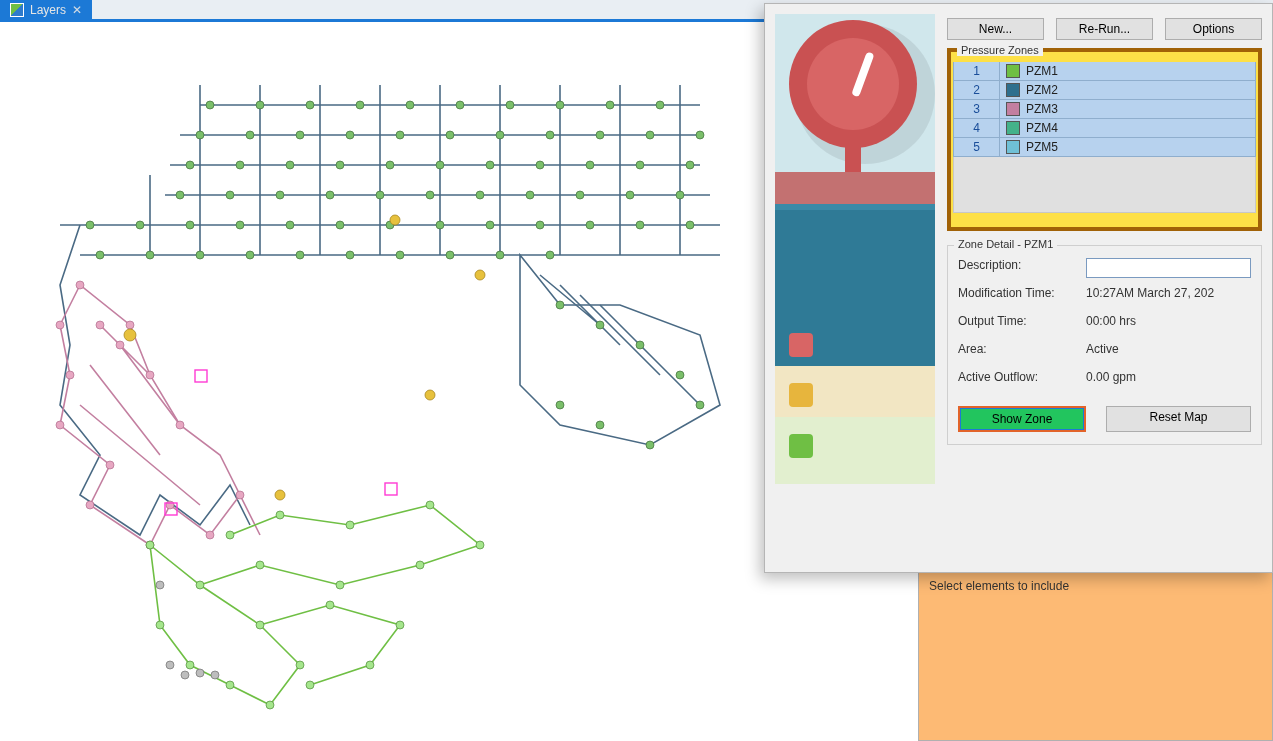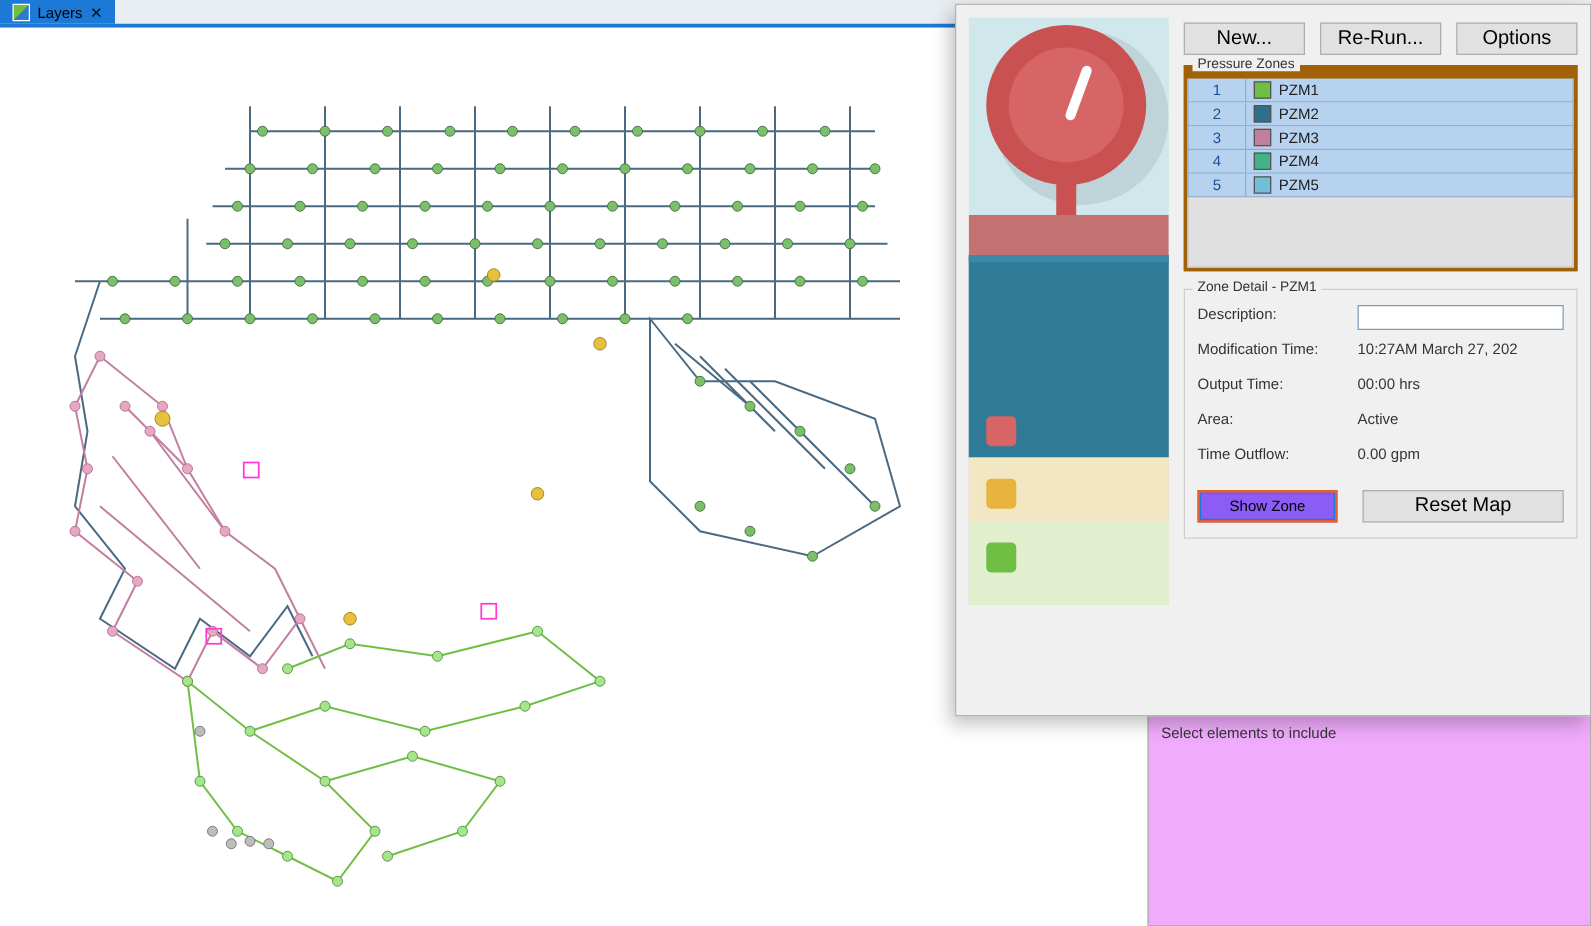--- a/index.html
+++ b/index.html
@@ -22,21 +22,21 @@
     align-items: stretch;
     border-bottom: 3px solid #1c79d6;
     width: 100%;
   }
   .tab {
     display: flex;
     align-items: center;
     gap: 6px;
     padding: 0 10px;
     background: #1c79d6;
-    color: #000000;
+    color: #e5e5e5;
     font-size: 12px;
     cursor: pointer;
   }
   .tab .icon {
     width: 14px; height: 14px;
     background: linear-gradient(135deg,#6fbf44 50%,#2e7bcc 50%);
     border: 1px solid #fff;
   }
   .tab .x { font-size: 12px; opacity: .9; }
   
@@ -46,21 +46,21 @@
     width: 760px; height: 716px;
     background: #fff;
   }
   .canvas svg { width: 100%; height: 100%; }
   
   .rightpanel {
     position: absolute;
     left: 918px; top: 570px;
     width: 355px; height: 171px;
     border: 1px solid #b0b0b0;
-    background: #f0abfc;
+    background: #fdba74;
     padding: 8px 10px;
     color: #333;
   }
   
   .dialog {
     position: absolute;
     left: 764px; top: 3px;
     width: 509px; height: 570px;
     background: #f0f0f0;
     border: 1px solid #b5b5b5;
@@ -139,25 +139,25 @@
   .swatch{position:absolute;left:14px;width:24px;height:24px;border-radius:4px;}
   .sw-r{top:46%;background:#d86565;}
   .sw-y{top:64%;background:#e7b53d;}
   .sw-g{top:82%;background:#6fbf44;}
   
   .rightcol{ flex:1; display:flex; flex-direction:column; gap:8px;}
   .btnrow{ display:flex; gap:12px; padding-top:4px;}
   .winbtn{
     flex:1;min-width:70px;
     background:#e1e1e1;border:1px solid #adadad;
-    padding:3px 0;font-size:16px;text-align:center;cursor:pointer;
+    padding:3px 0;font-size:12px;text-align:center;cursor:pointer;
   }
   .groupbox{
-    border:1px solid #a16207;padding:4px 2px 2px 2px;
-    position:relative;background:#a16207;
+    border:4px solid #a16207;padding:4px 2px 14px 2px;
+    position:relative;background:#fde047;
   }
   .group-label{
     position:absolute;left:6px;top:-8px;background:#f0f0f0;
     padding:0 4px;font-size:11px;color:#333;
   }
   
   .grid{ margin-top:6px;background:#b7d2ee;}
   .grid-head{
     display:flex;background:#b7d2ee;border:1px solid #8faecd;
     height:20px;
@@ -197,22 +197,22 @@
   .detail .group-label{top:-8px;}
   .formrow{display:flex;align-items:flex-start;height:28px;font-size:12px;color:#333;}
   .formrow .lbl{width:128px;}
   .formrow .val{flex:1;}
   .desc-input{
     flex:1;height:20px;border:1px solid #7a9ac0;background:#fff;
     padding:1px 4px;font-size:12px;
   }
   .btnrow2{display:flex;gap:20px;margin-top:8px;}
   .showzone{
-    border:2px solid #e2632a;background:#8b5cf6;
-    border-radius:0;padding:4px 0;width:112px;text-align:center;cursor:pointer;
+    border:2px solid #e2632a;background:#22c55e;
+    border-radius:0;padding:4px 0;width:128px;text-align:center;cursor:pointer;
     box-shadow:inset 0 0 0 1px #1c79d6;
   }
   .resetmap{
     width:118px;
   }
 </style>
 </head>
 <body>
 
 <div class="tabbar">
@@ -469,21 +469,21 @@
         </div>
         <div class="formrow">
           <span class="lbl">Output Time:</span>
           <span class="val">00:00 hrs</span>
         </div>
         <div class="formrow">
           <span class="lbl">Area:</span>
           <span class="val">Active</span>
         </div>
         <div class="formrow">
-          <span class="lbl">Time Outflow:</span>
+          <span class="lbl">Active Outflow:</span>
           <span class="val">0.00 gpm</span>
         </div>
         <div class="btnrow2">
           <div class="showzone">Show Zone</div>
           <div class="winbtn resetmap">Reset Map</div>
         </div>
       </div>
     </div>
   </div>
 </div>

